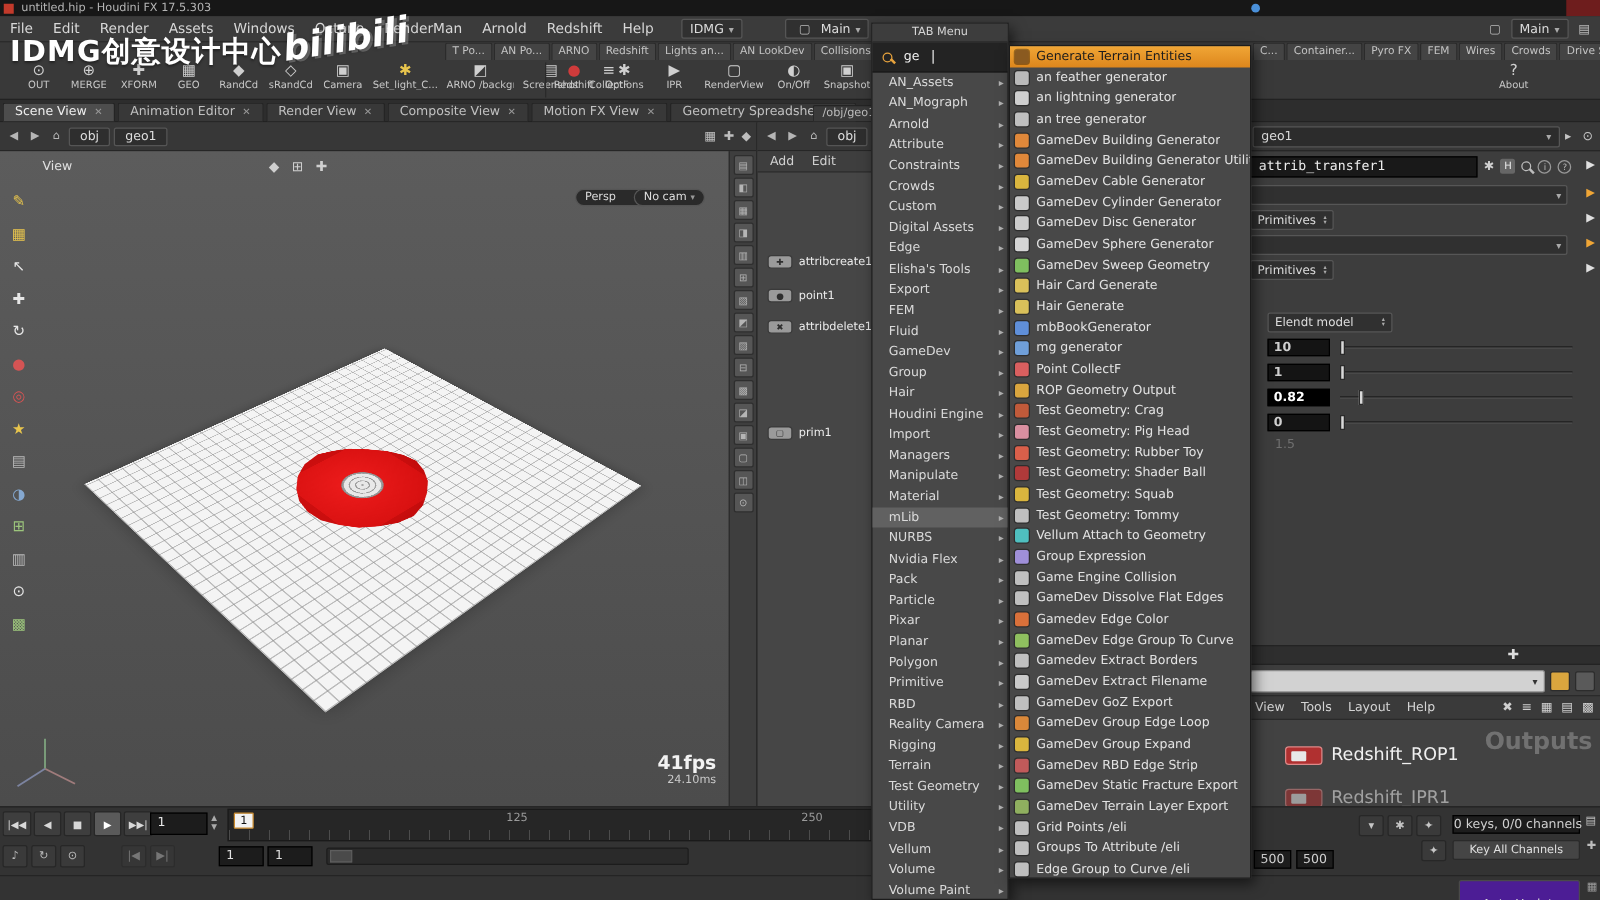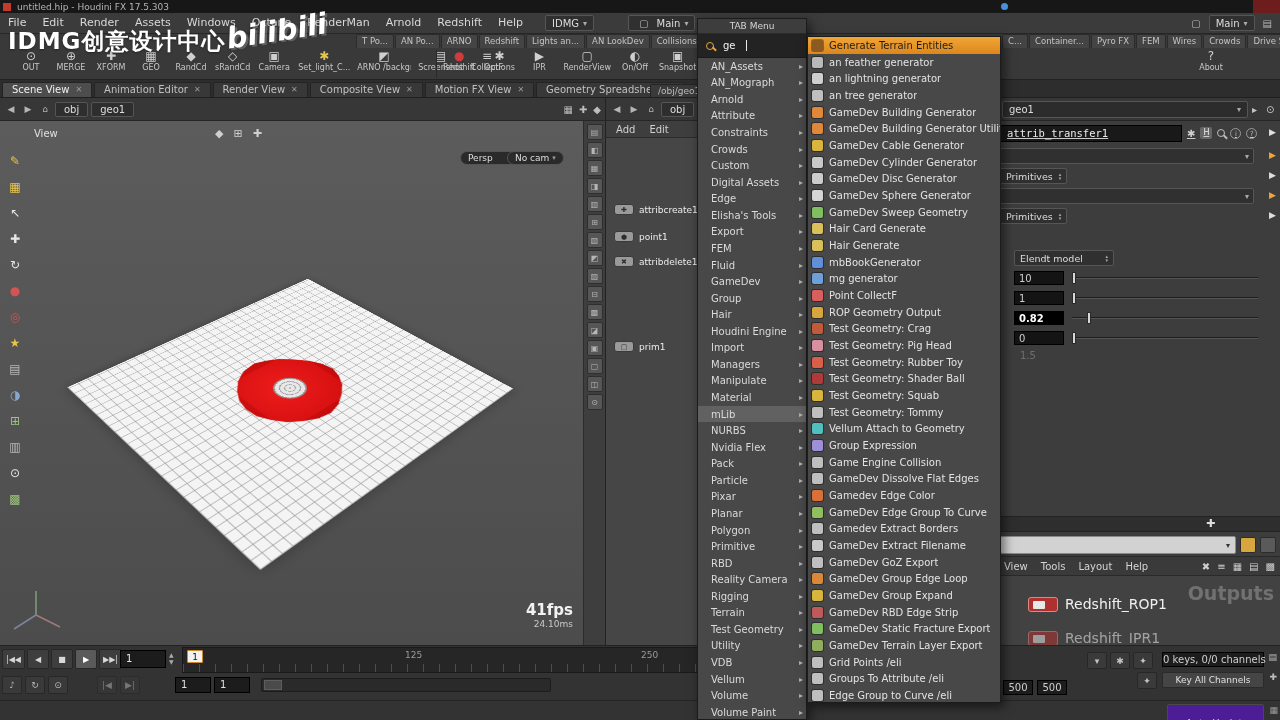--- a/index.html
+++ b/index.html
@@ -105,31 +105,31 @@
   .sub-item.selected .s-label { color:var(--selection-text); }
   .s-icon { width:11px; height:11px; border-radius:2px; flex:0 0 auto; box-shadow:0 0 0 1px rgba(0,0,0,.35); }
   .s-label { font-size:10px; color:#e3e3e3; margin-left:6px; white-space:nowrap; overflow:hidden; }
 
   
   #params-pane { position:absolute; left:997px; top:98px; width:283px; height:547px; background:#3d3d3d; border-left:1px solid #222; }
   #pp-pathbar { position:absolute; left:0; top:0; right:0; height:23px; background:#373737; border-bottom:1px solid #262626; }
   #pp-path-combo { position:absolute; left:4px; top:3px; width:246px; height:17px; background:#2c2c2c; border:1px solid #565656; border-radius:2px; font-size:10px; color:#ddd; display:flex; align-items:center; padding:0 6px; }
   #pp-path-combo .caret { margin-left:auto; font-size:8px; color:#aaa; }
   .pp-pb-ic { position:absolute; top:6px; font-size:10px; color:#c5c5c5; }
-  #pp-header { position:absolute; left:0; top:24px; right:16px; height:22px; display:flex; align-items:center;text-decoration:underline; }
+  #pp-header { position:absolute; left:0; top:24px; right:16px; height:22px; display:flex; align-items:center; }
   #pp-name { margin-left:2px; width:182px; height:17px; background:#191919; border:1px solid #000; font-family:"DejaVu Sans Mono","Liberation Mono",monospace; font-size:10.5px; color:#ececec; padding:1px 6px; }
   .hicon { margin-left:5px; font-size:10px; color:#cfcfcf; }
   .badge-h { margin-left:5px; width:12px; height:12px; background:#666; border-radius:2px; font-size:8px; color:#eee; text-align:center; line-height:12px; }
   .circ { margin-left:5px; width:11px; height:11px; border:1px solid #999; border-radius:50%; font-size:7px; color:#bbb; text-align:center; line-height:10px; }
   .prow { position:absolute; left:2px; height:16px; display:flex; align-items:center; }
   .wide-combo { width:254px; height:16px; background:#303030; border:1px solid #565656; border-radius:2px; display:flex; align-items:center; }
   .wide-combo .caret { margin-left:auto; font-size:8px; color:#aaa; padding-right:4px; }
   .sm-combo { height:16px; background:#303030; border:1px solid #565656; border-radius:2px; display:flex; align-items:center; font-size:9.5px; color:#ddd; padding:0 5px; gap:6px; }
   .spin { display:flex; flex-direction:column; font-size:5px; color:#aaa; line-height:4px; }
-  .pfield { width:50px; height:14px; background:#141414; border:1px solid #000; font-size:10px; color:#cfcfcf; padding:0 4px; line-height:13px; }
+  .pfield { width:50px; height:14px; background:#141414; border:1px solid #000; font-size:10px; color:#cfcfcf; padding:0 4px; line-height:13px;font-weight:bold; }
   .prow.active .pfield { background:#000; color:#fff; font-weight:bold; }
   .slider { position:relative; margin-left:8px; width:186px; height:14px; }
   .slider .track { position:absolute; left:0; right:0; top:6px; height:2px; background:#1e1e1e; border-bottom:1px solid #555; }
   .slider .handle { position:absolute; top:1px; width:4px; height:12px; background:#d8d8d8; border:1px solid #2a2a2a; }
   #pp-dim { position:absolute; left:22px; font-size:10px; color:#6f6f6f; }
   #pp-actions span { position:absolute; right:4px; font-size:9px; }
   #pp-divider { position:absolute; left:0; top:418px; right:0; height:16px; background:#2e2e2e; border-top:1px solid #232323; border-bottom:1px solid #232323; }
   #pp-plus { position:absolute; left:208px; top:419px; font-size:11px; color:#ddd; }
   #pp-lightcombo { position:absolute; left:2px; top:438px; width:236px; height:18px; background:#d2d2d2; border:1px solid #8a8a8a; border-radius:2px; display:flex; align-items:center; }
   #pp-lightcombo .caret { margin-left:auto; font-size:8px; color:#333; padding-right:5px; }

